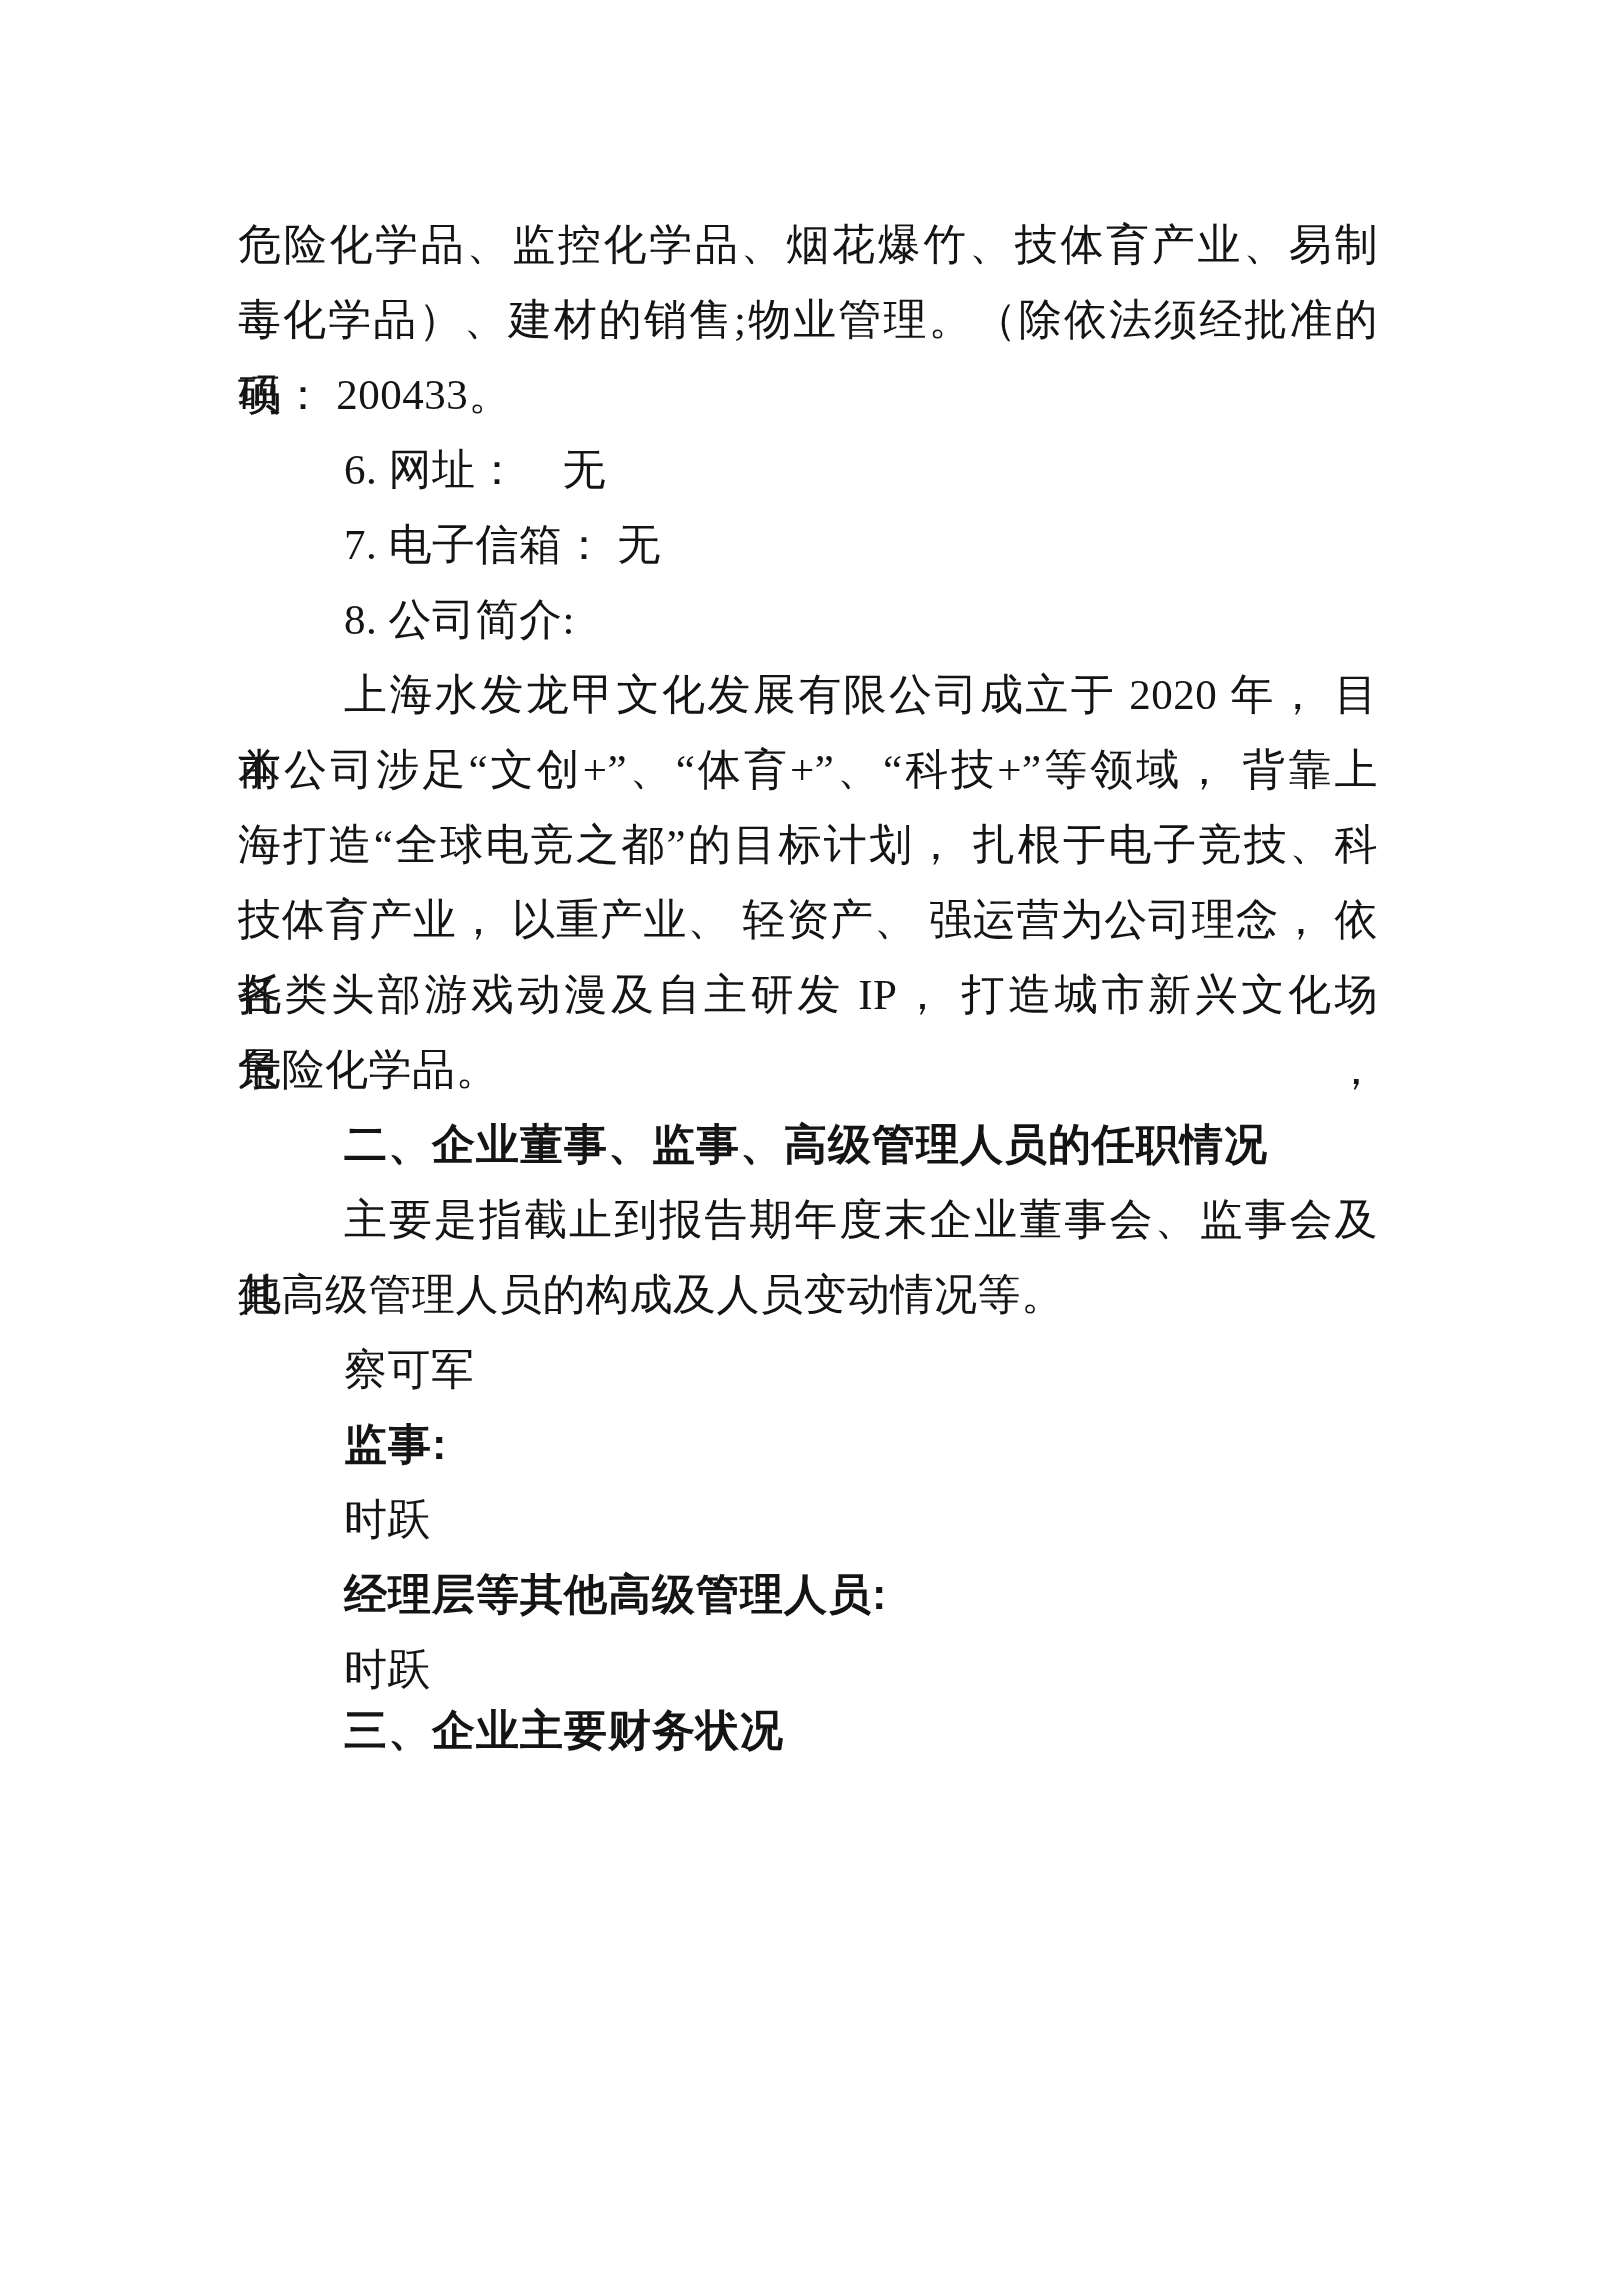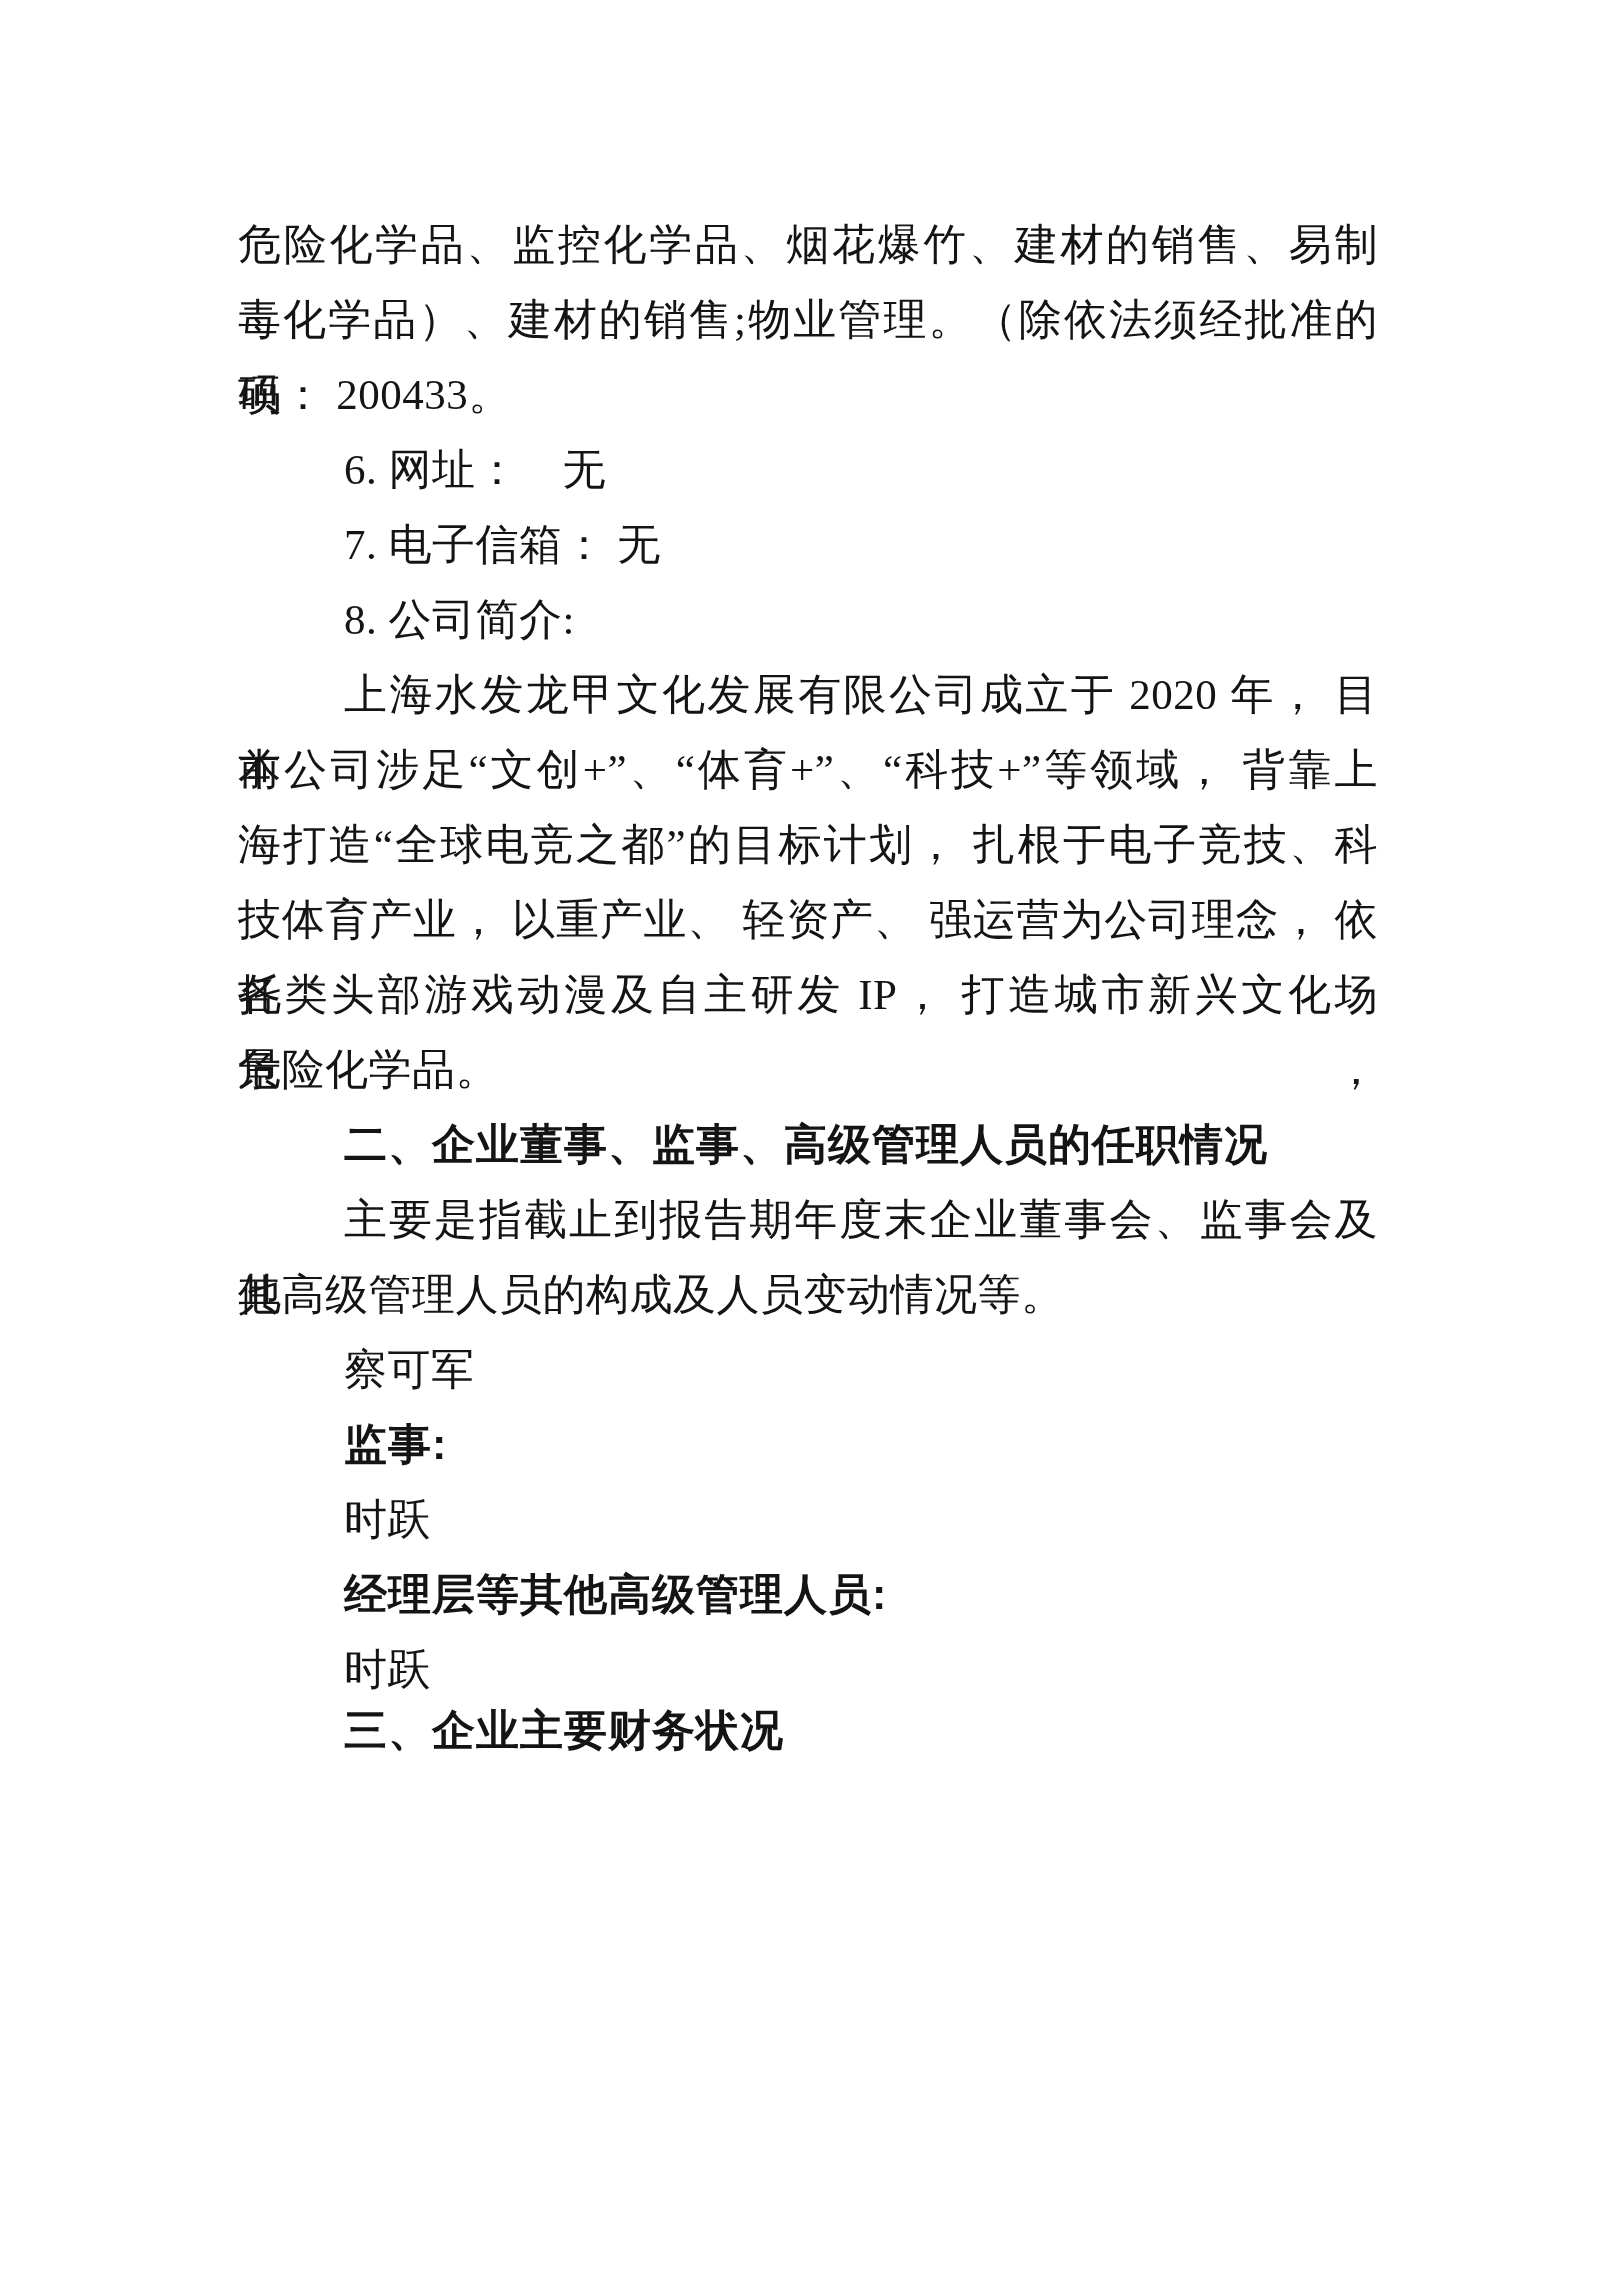--- a/index.html
+++ b/index.html
@@ -45,21 +45,21 @@
   
   .gap-before { margin-top: 5.9px; }
   
   .tight { margin-top: -13.7px; }
 </style>
 </head>
 <body>
 
 <div class="page">
   <div class="content">
-    <div class="ln j">危险化学品、监控化学品、烟花爆竹、建材的销售、易制</div>
+    <div class="ln j">危险化学品、监控化学品、烟花爆竹、技体育产业、易制</div>
     <div class="ln j">毒化学品）、建材的销售;物业管理。（除依法须经批准的项</div>
     <div class="ln">码： 200433。</div>
     <div class="ln in">6. 网址：　无</div>
     <div class="ln in">7. 电子信箱： 无</div>
     <div class="ln in">8. 公司简介:</div>
     <div class="ln in j">上海水发龙甲文化发展有限公司成立于 2020 年， 目前</div>
     <div class="ln j">本公司涉足“文创+”、“体育+”、“科技+”等领域， 背靠上</div>
     <div class="ln j">海打造“全球电竞之都”的目标计划， 扎根于电子竞技、科</div>
     <div class="ln j">技体育产业， 以重产业、 轻资产、 强运营为公司理念， 依托</div>
     <div class="ln j">各类头部游戏动漫及自主研发 IP， 打造城市新兴文化场景，</div>

